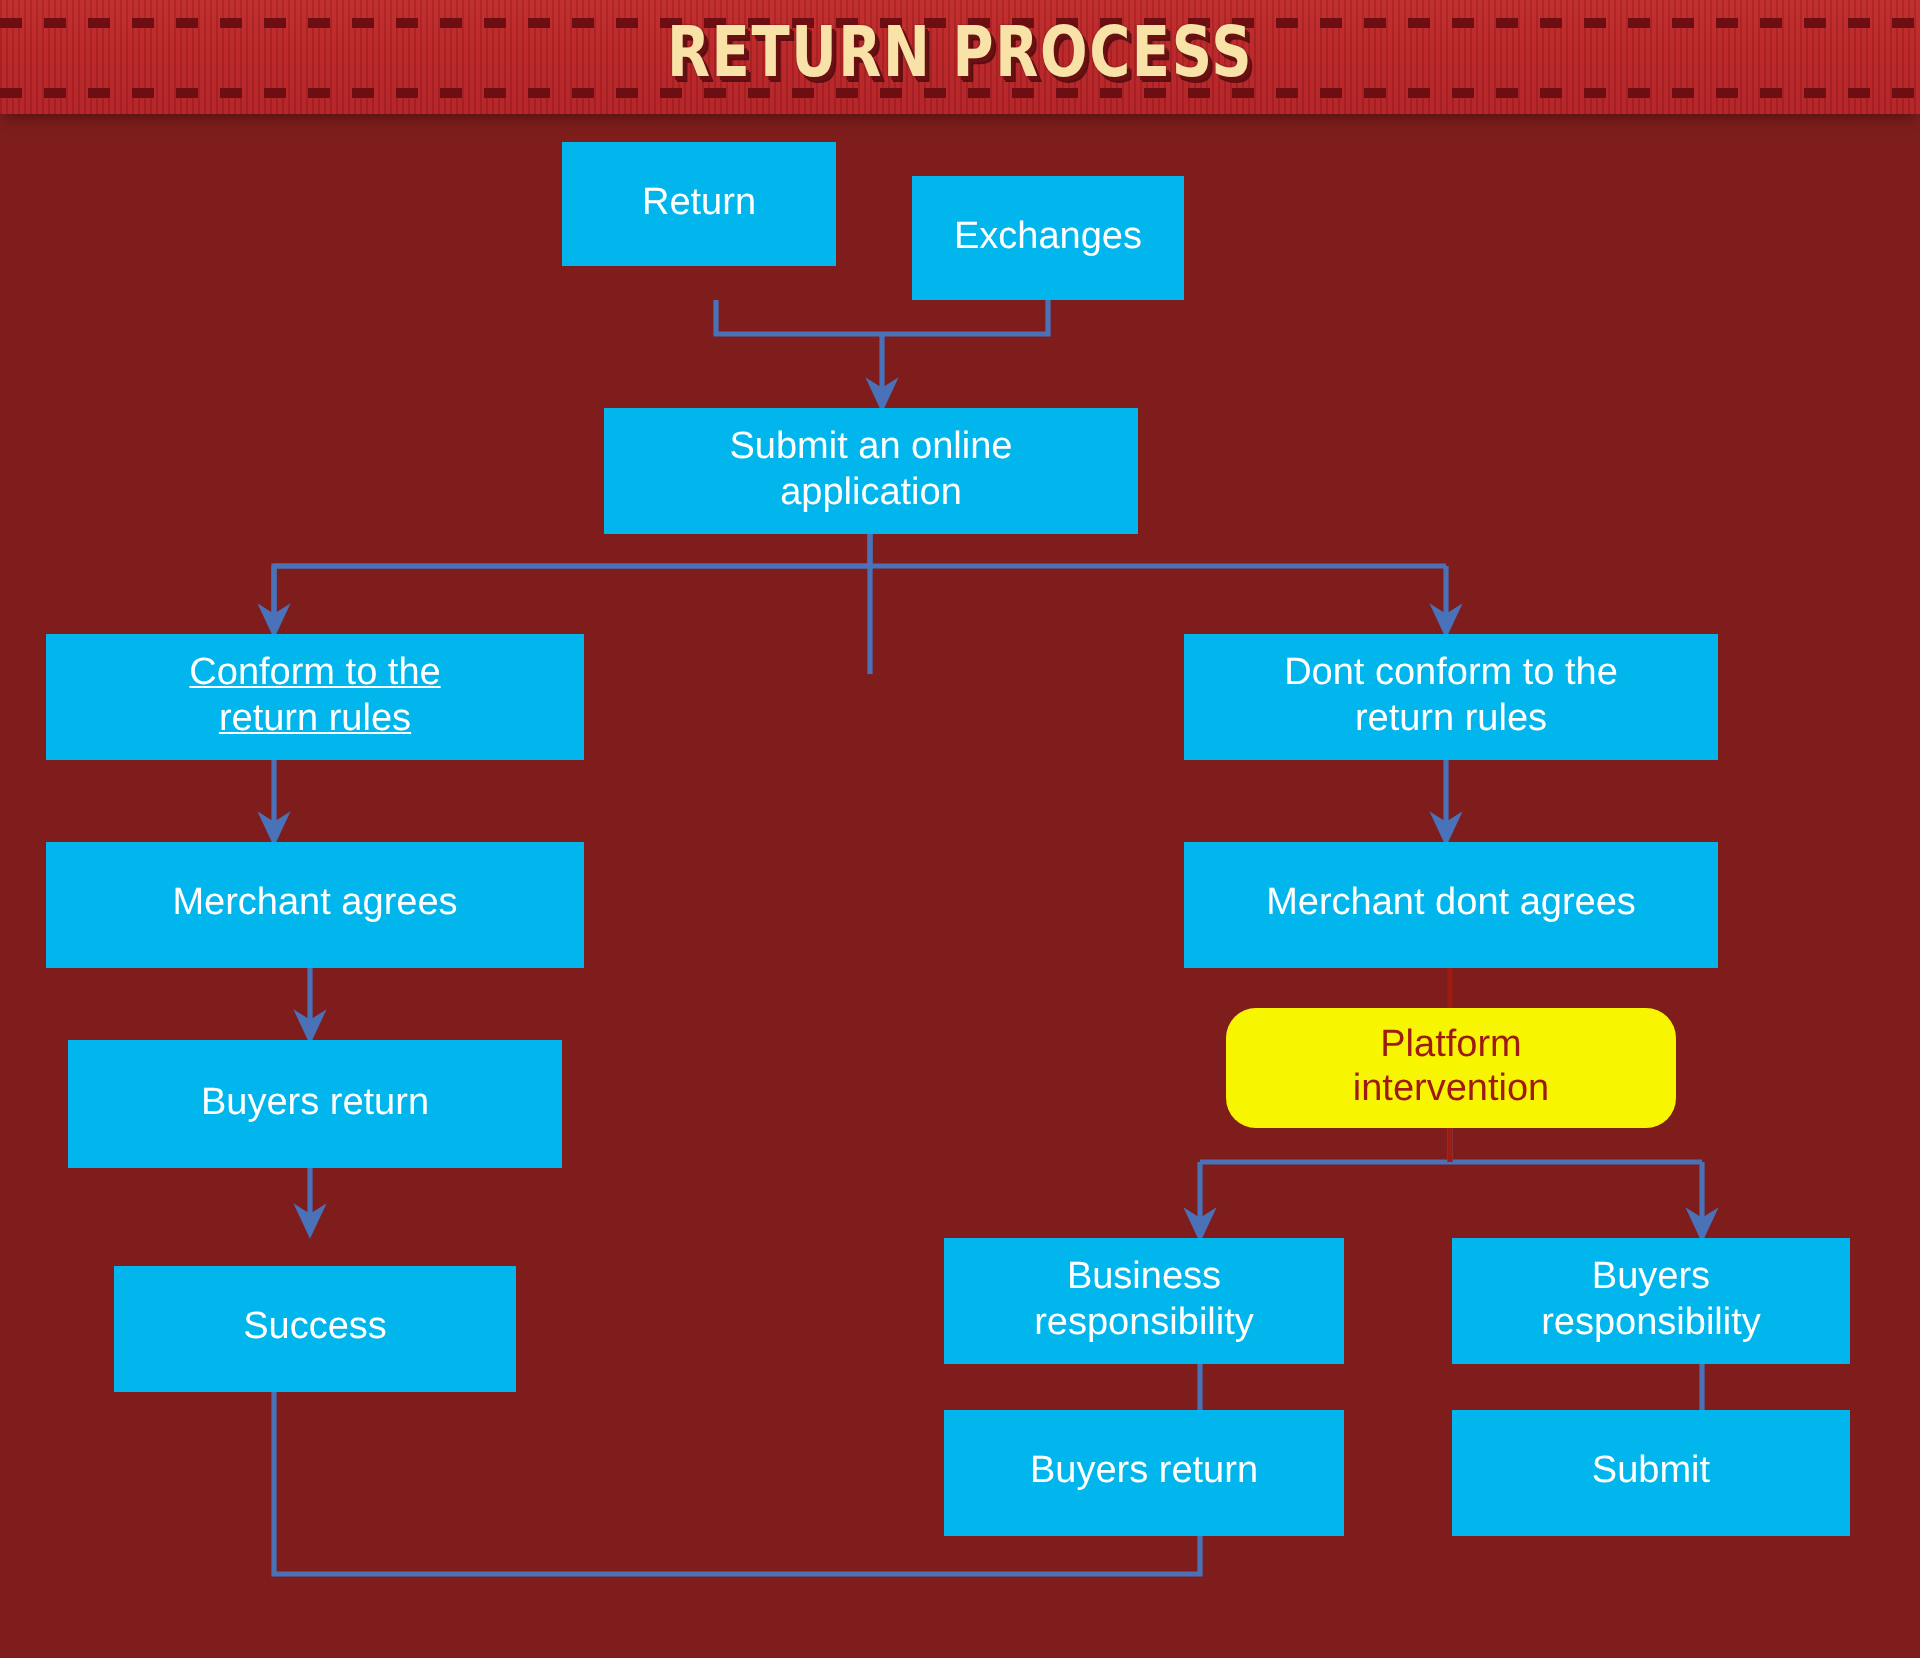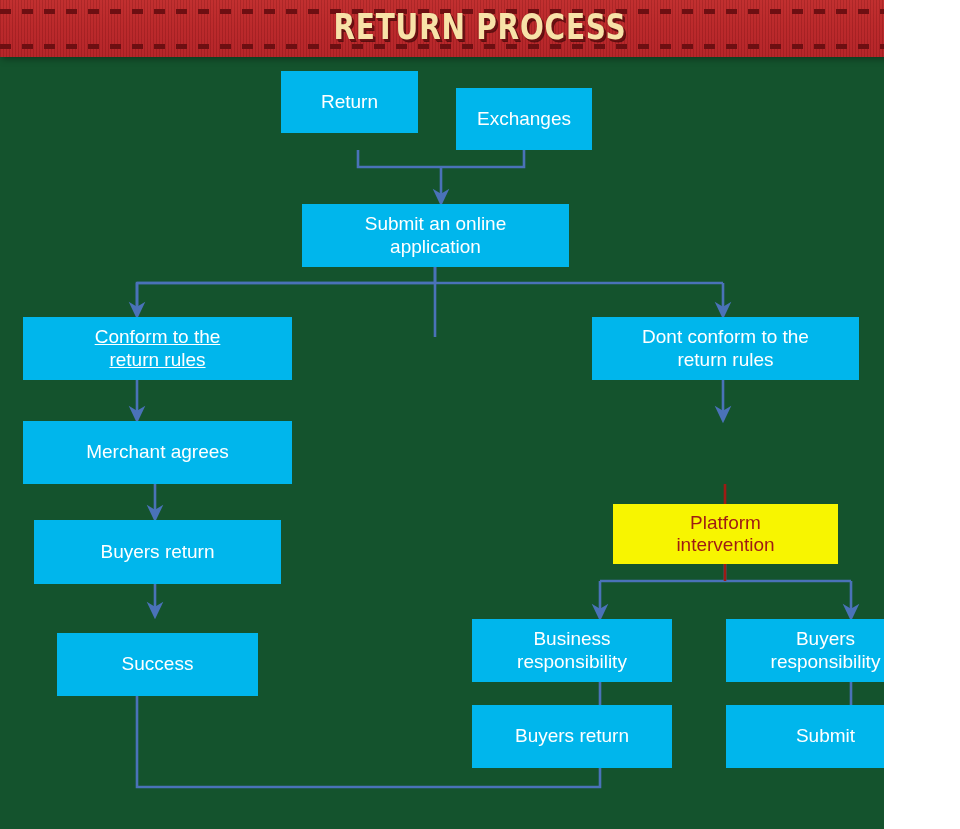--- a/index.html
+++ b/index.html
@@ -2,23 +2,23 @@
 <html><head>
 <meta charset="utf-8">
 <style>
   html, body {
     margin: 0;
     padding: 0;
     background: #ffffff;
   }
   #page {
     position: relative;
-    width: 884px;
+    width: 960px;
     height: 829px;
-    background: #14532d;
+    background: #7f1d1d;
     font-family: "Liberation Sans", sans-serif;
     overflow: hidden;
   }
 
   
   #banner {
     position: absolute;
     left: 0;
     top: 0;
     width: 960px;
@@ -92,21 +92,21 @@
     background: #00b6ec;
     font-size: 19px;
     line-height: 1.18;
     padding: 2px 6px;
     white-space: pre-line;
     z-index: 3;
   }
   .node.highlight {
     background: #f8f500;
     color: #9e1b14;
-    border-radius: 0;
+    border-radius: 15px;
     font-size: 19px;
   }
 </style>
 </head>
 <body>
 
 <div id="page">
 
   <div id="banner">
     <div class="banner-stitch top"></div>
@@ -165,20 +165,21 @@
 application</div>
 
     <div class="node" style="left:23px;  top:260px; width:269px; height:63px;text-decoration:underline;">Conform to the
 return rules</div>
 
     <div class="node" style="left:592px; top:260px; width:267px; height:63px;">Dont conform to the
 return rules</div>
 
     <div class="node" style="left:23px;  top:364px; width:269px; height:63px;">Merchant agrees</div>
 
+    <div class="node" style="left:592px; top:364px; width:267px; height:63px;">Merchant dont agrees</div>
 
     <div class="node" style="left:34px;  top:463px; width:247px; height:64px;">Buyers return</div>
 
     <div class="node highlight" style="left:613px; top:447px; width:225px; height:60px;">Platform
 intervention</div>
 
     <div class="node" style="left:57px;  top:576px; width:201px; height:63px;">Success</div>
 
     <div class="node" style="left:472px; top:562px; width:200px; height:63px;">Business
 responsibility</div>

